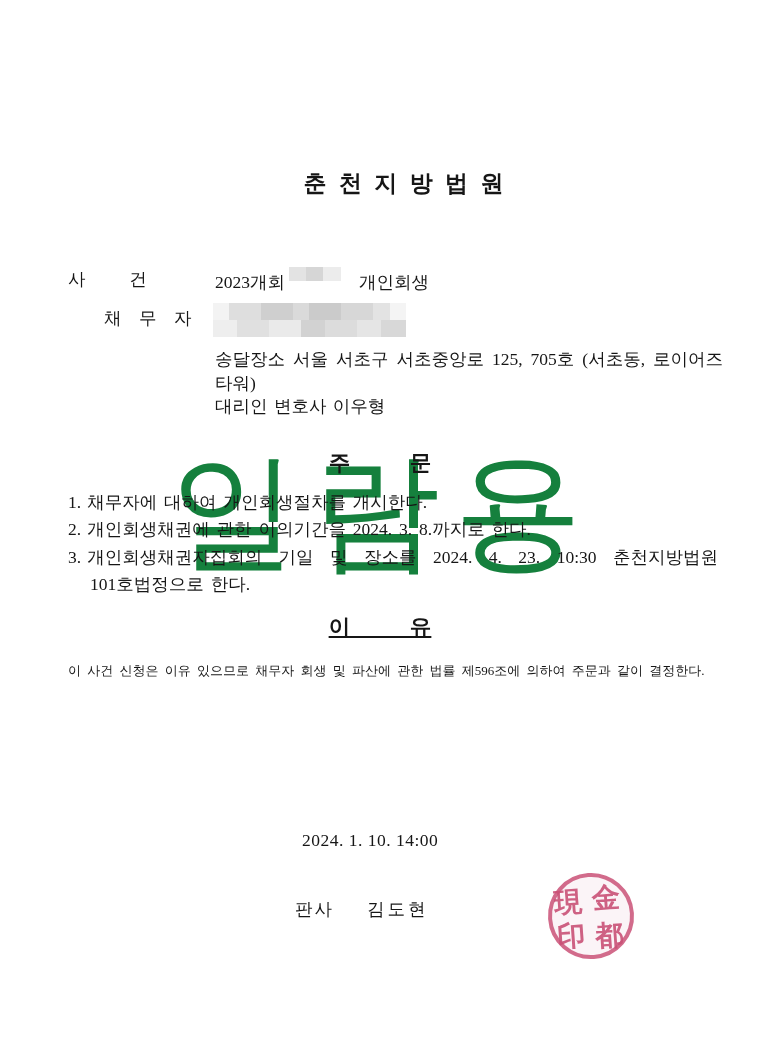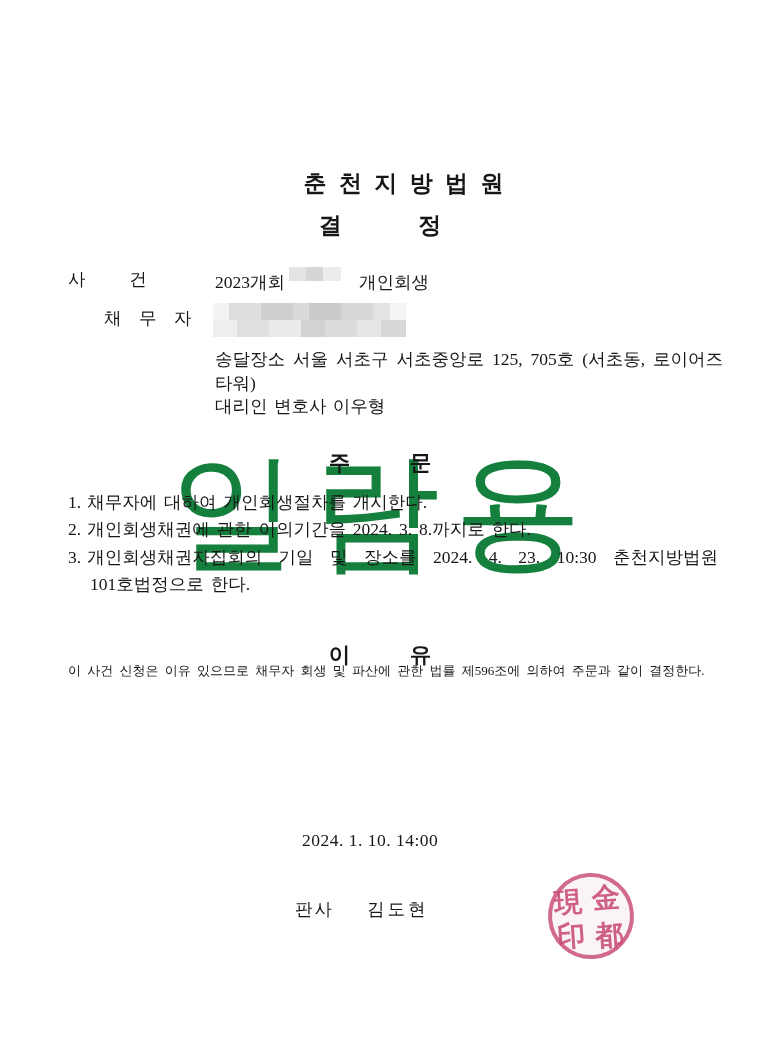--- a/index.html
+++ b/index.html
@@ -89,21 +89,21 @@
   .sec-heading {
     left:0; top:0; width:760px;
     text-align:center;
     font-family:"Liberation Sans","DejaVu Sans",sans-serif;
     font-weight:bold;
     font-size:21.5px;
     white-space:pre;
     z-index:1;
   }
   .h-jumun { top:448px; }
-  .h-iyu   { top:640px; }
+  .h-iyu   { top:612px;text-decoration:underline; }
 
   .order-list {
     left:68px; top:489px; width:650px;
     font-size:17.5px;
     line-height:27.4px;
     z-index:1;
   }
   .order-item {
     padding-left:22px;
     text-indent:-22px;
@@ -138,21 +138,20 @@
 </style>
 </head>
 <body>
 
 <div class="page">
 
   <div class="abs watermark">일람용</div>
 
 
   <div class="abs court-name">춘 천 지 방 법 원</div>
-  <div class="abs doc-type">결            정</div>
 
   <div class="abs field-label" style="top:267px;">사          건</div>
   <div class="abs field-value" style="top:267px;">
     <span>2023개회</span><span class="mosaic mosaic-case"><span class="mrow mr1"></span><span class="mrow mr2" style="display:block;"></span></span><span class="case-suffix">개인회생</span>
   </div>
 
   <div class="abs field-label" style="top:306px;margin-left:36px;">채    무    자</div>
   <div class="abs mosaic mosaic-debtor">
     <span class="mrow mr1" style="display:block;"></span>
     <span class="mrow mr2" style="display:block;"></span>

